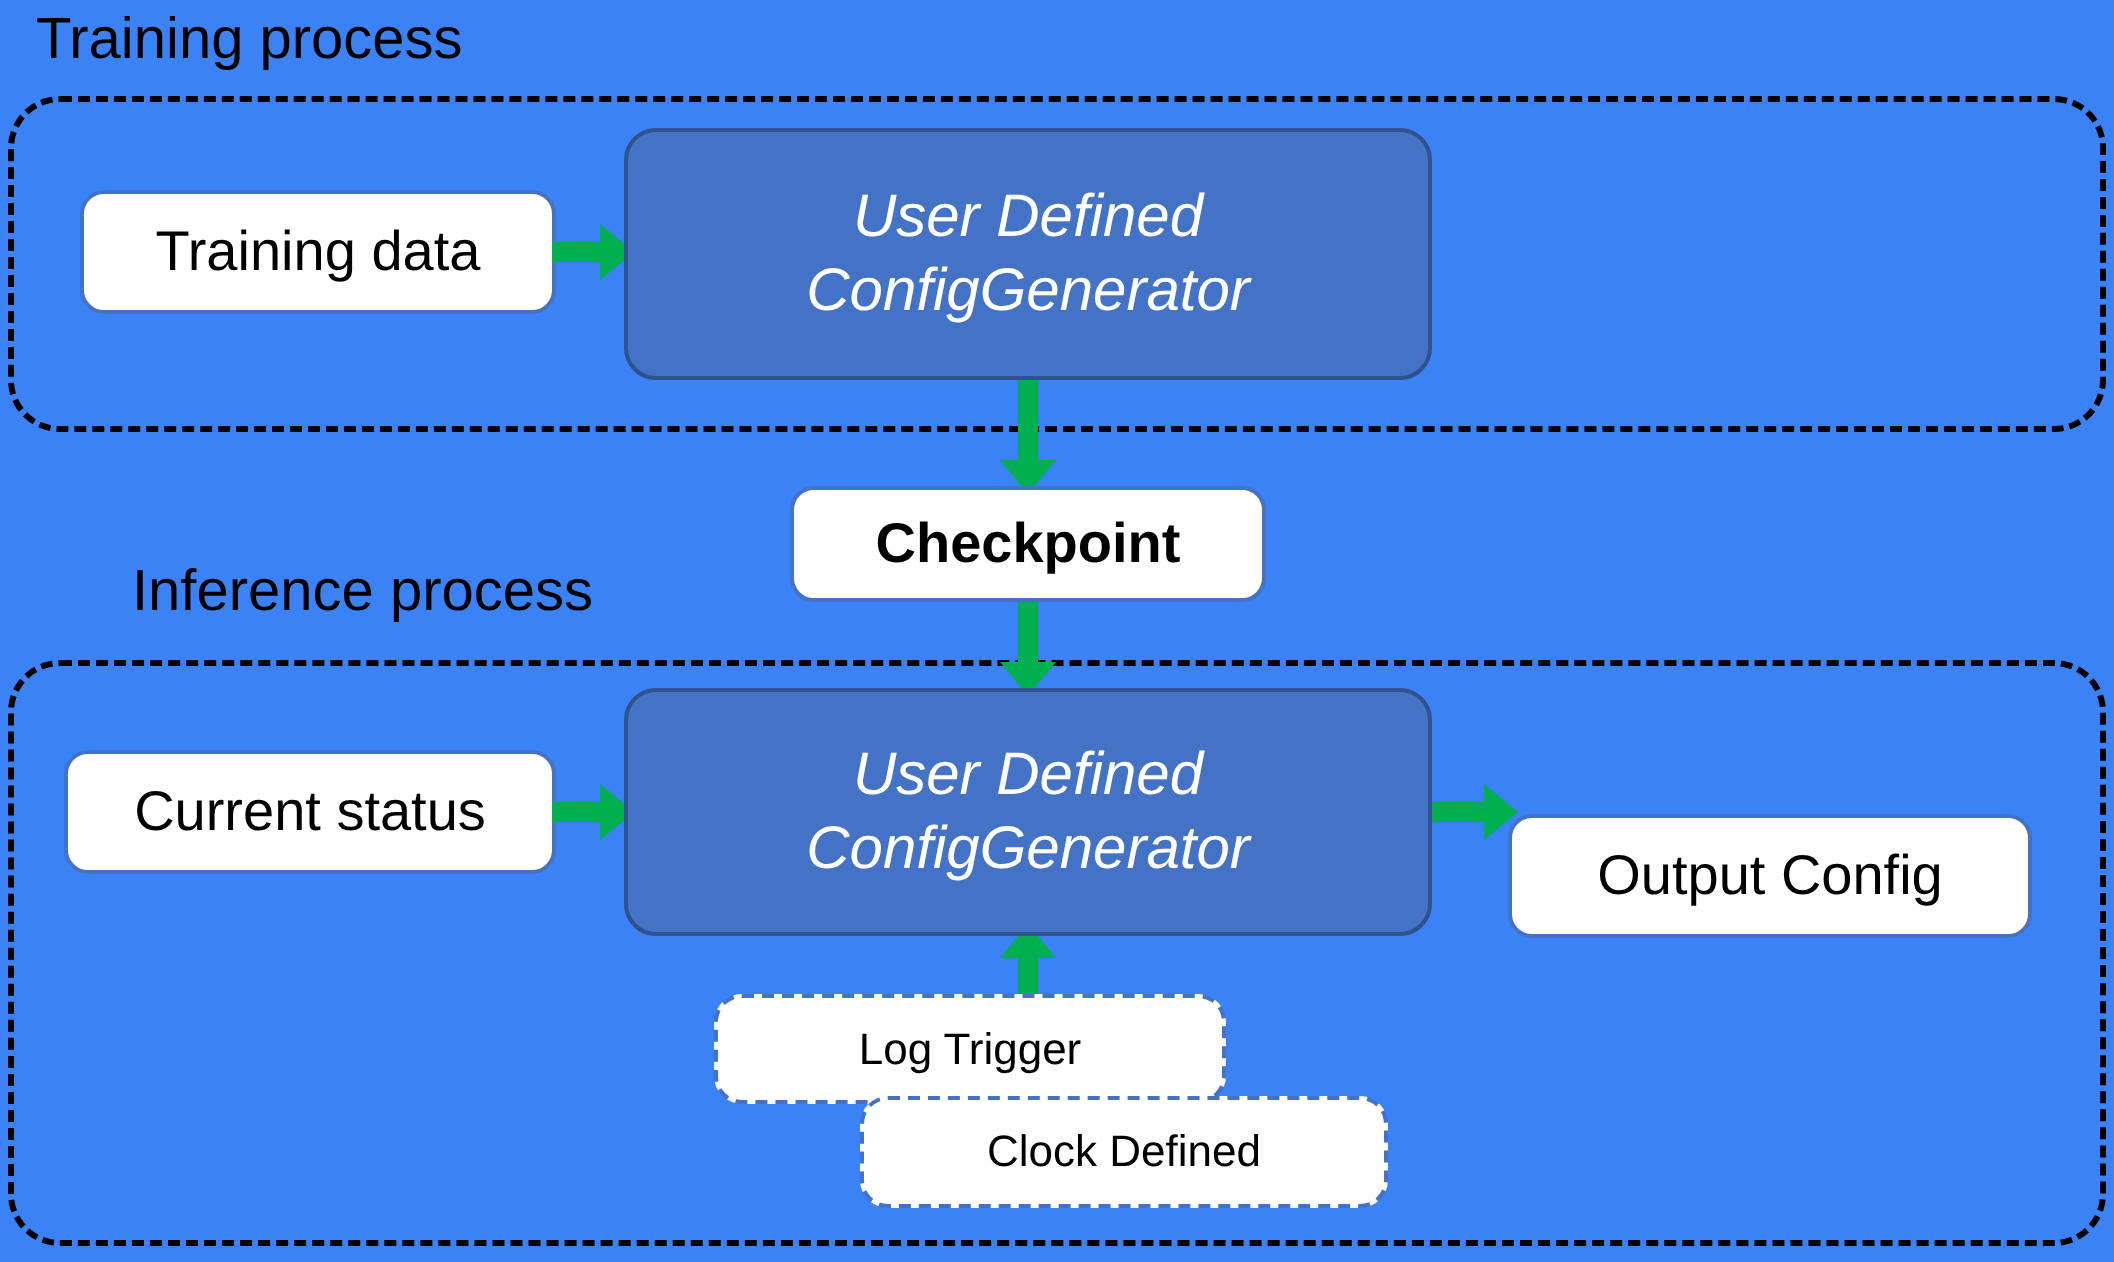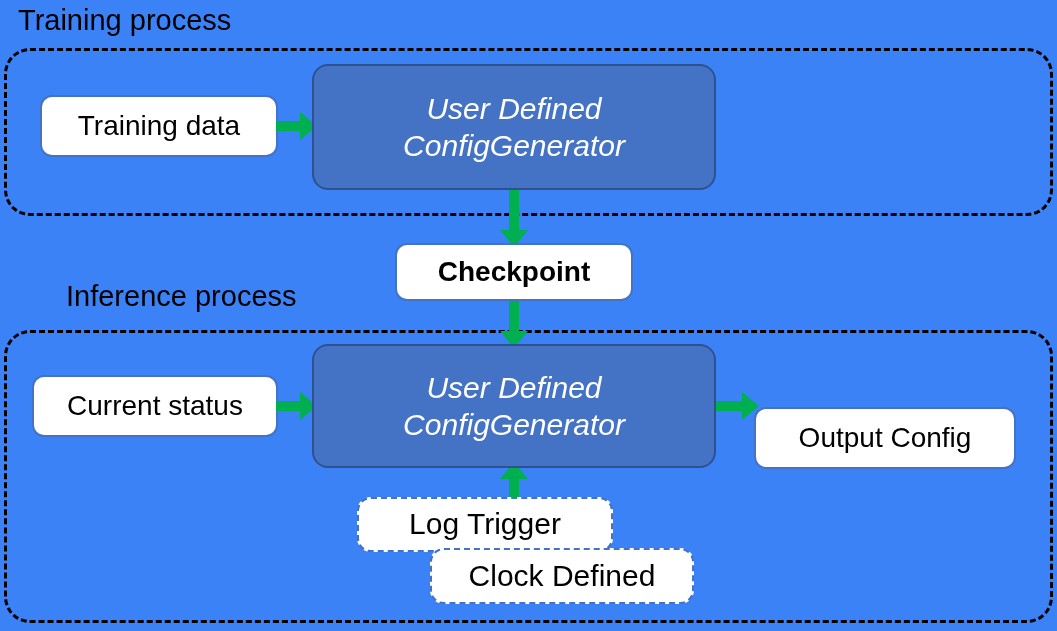--- a/index.html
+++ b/index.html
@@ -72,21 +72,21 @@
     font-size: 30px;
     line-height: 1.25;
     font-style: italic;
   }
 
   
   .node-trigger {
     background: #ffffff;
     border: 2px dashed #4472C4;
     border-radius: 14px;
-    font-size: 30px;
+    font-size: 22px;
     line-height: 1.15;
   }
 
   
   #node-training-data   { left: 40px;  top: 95px;  width: 238px; height: 62px; }
   #node-generator-train { left: 312px; top: 64px;  width: 404px; height: 126px; z-index: 3; }
   #node-checkpoint      { left: 395px; top: 243px; width: 238px; height: 58px; z-index: 4; font-weight: bold; }
   #node-current-status  { left: 32px;  top: 375px; width: 246px; height: 62px; }
   #node-generator-infer { left: 312px; top: 344px; width: 404px; height: 124px; z-index: 3; }
   #node-output-config   { left: 754px; top: 375px; width: 262px; height: 62px; margin-top: 32px; }

